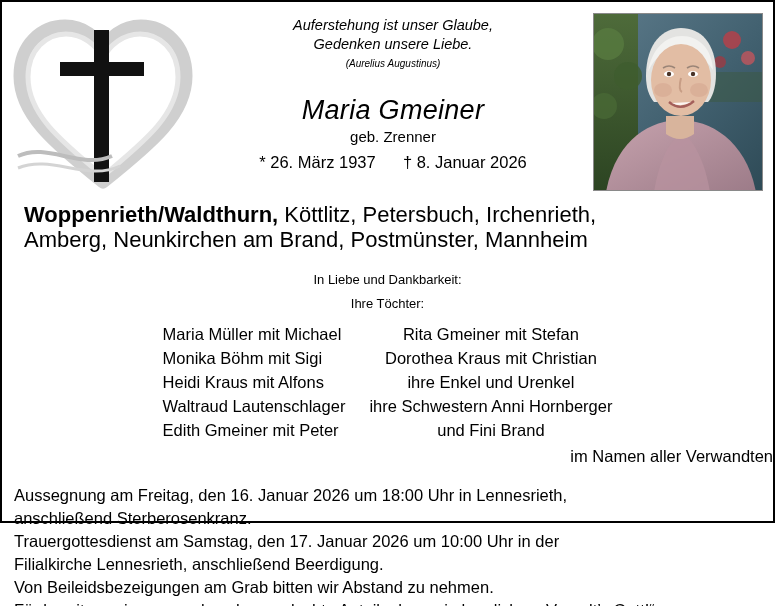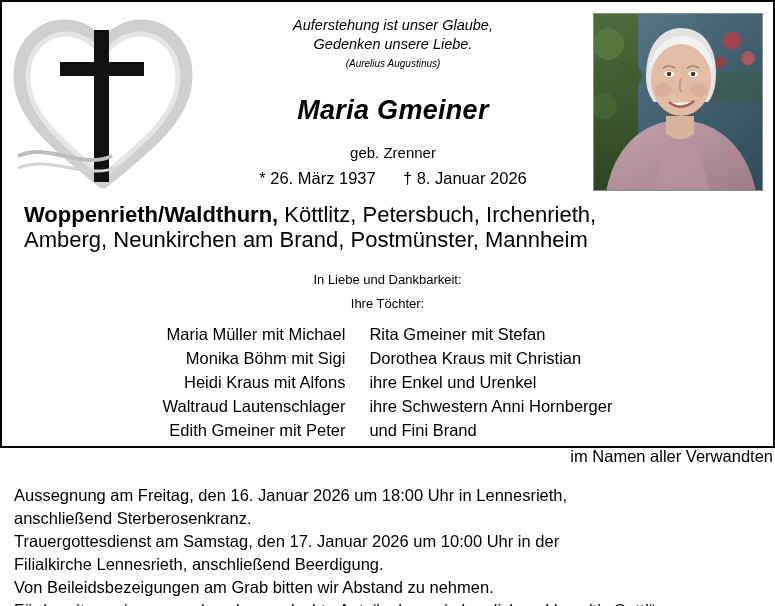--- a/index.html
+++ b/index.html
@@ -11,21 +11,21 @@
   body {
     width: 775px;
     height: 606px;
     font-family: "Liberation Sans", sans-serif;
     color: #000000;
     overflow: hidden;
   }
   .obituary {
     position: relative;
     width: 775px;
-    height: 448px;
+    height: 523px;
     border: 2px solid #000;
     background: #ffffff;
     padding: 0;
   }
 
   
   .top-area {
     position: relative;
     height: 196px;
   }
@@ -61,28 +61,28 @@
   .name-block {
     position: absolute;
     left: 200px;
     top: 92px;
     width: 382px;
     text-align: center;
   }
   .name {
     font-size: 27px;
     font-style: italic;
-    font-weight: bold;
+    font-weight: normal;
     letter-spacing: 0.3px;
     line-height: 32px;
   }
   .maiden {
     font-size: 15px;
     line-height: 22px;
-    margin-top: 16px;
+    margin-top: 0;
     text-align: center;
   }
   .dates {
     font-size: 16.5px;
     line-height: 24px;
     margin-top: 2px;
     white-space: nowrap;
   }
   .dates .sep { display: inline-block; width: 18px; }
 
@@ -116,22 +116,22 @@
 
   
   .family {
     margin-top: 6px;
     display: flex;
     justify-content: center;
     gap: 24px;
     font-size: 16.5px;
     line-height: 24px;
   }
-  .family .col-left { text-align: right; }
-  .family .col-right { text-align: left; }
+  .family .col-left { text-align: left; }
+  .family .col-right { text-align: center; }
   .family div { white-space: nowrap; }
 
   .relatives {
     margin-top: 2px;
     text-align: right;
     font-size: 16.5px;
     line-height: 24px;
   }
 
   

